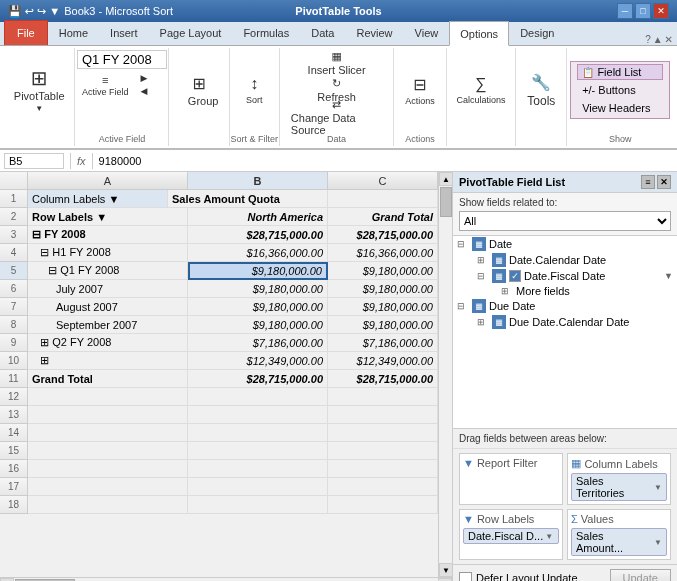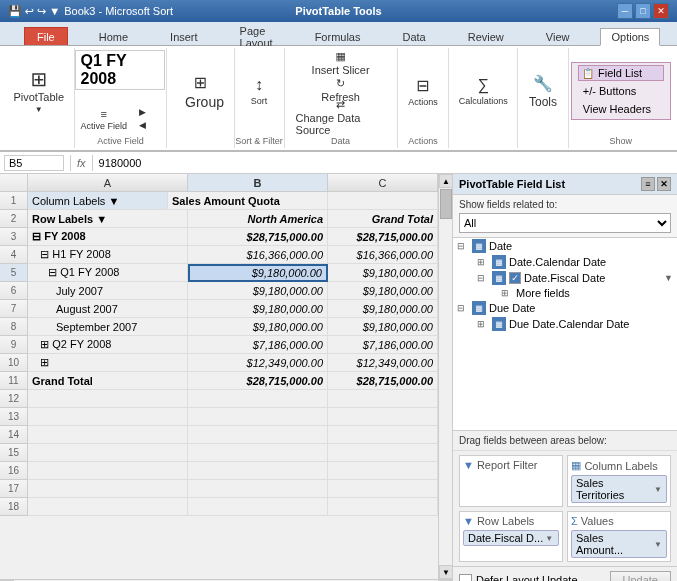--- a/index.html
+++ b/index.html
@@ -4,21 +4,21 @@
   <style>
     * { box-sizing: border-box; margin: 0; padding: 0; font-family: 'Segoe UI', Tahoma, Arial, sans-serif; font-size: 11px; }
     body { width: 677px; height: 581px; overflow: hidden; background: #f0f0f0; }
 
     
     .title-bar { background: linear-gradient(to bottom, #4a7db5, #2d5f9e); height: 22px; display: flex; align-items: center; justify-content: space-between; padding: 0 8px; color: white; font-size: 11px; }
     .title-bar-left { display: flex; align-items: center; gap: 4px; }
     .title-bar-controls { display: flex; gap: 2px; }
     .title-btn { width: 16px; height: 16px; background: #6a9fd8; border: 1px solid #3a6fa0; color: white; font-size: 9px; display: flex; align-items: center; justify-content: center; cursor: pointer; }
     .ribbon-tabs { display: flex; background: #dce6f0; height: 24px; align-items: flex-end; padding-left: 4px; border-bottom: 1px solid #aaa; }
-    .ribbon-tab { padding: 3px 10px; font-size: 11px; cursor: pointer; border: 1px solid transparent; border-bottom: none; background: transparent; color: #333; height: 18px; display: flex; align-items: center; margin-left: 20px; }
+    .ribbon-tab { padding: 3px 10px; font-size: 11px; cursor: pointer; border: 1px solid transparent; border-bottom: none; background: transparent; color: #333; height: 25px; display: flex; align-items: center; }
     .ribbon-tab.active { background: white; border-color: #aaa; border-bottom: 1px solid white; margin-bottom: -1px; z-index: 1; color: #333; }
     .ribbon-tab.file { background: #d94f3d; color: white; border-color: #c03a28; padding: 3px 12px; }
 
     .ribbon-content { display: flex; align-items: stretch; padding: 2px 4px; min-height: 70px; background: white; border-bottom: 2px solid #bbb; position: relative; }
     .ribbon-group { display: flex; flex-direction: column; align-items: center; padding: 2px 6px; border-right: 1px solid #ddd; min-width: 50px; position: relative; }
     .ribbon-group-label { font-size: 9px; color: #666; position: absolute; bottom: 2px; width: 100%; text-align: center; }
     .ribbon-group-items { display: flex; align-items: center; gap: 2px; padding-bottom: 14px; height: 100%; }
     .ribbon-btn { display: flex; flex-direction: column; align-items: center; justify-content: center; padding: 2px 6px; cursor: pointer; border: 1px solid transparent; border-radius: 2px; min-width: 36px; height: 56px; gap: 2px; font-size: 10px; color: #333; }
     .ribbon-btn-icon { font-size: 20px; line-height: 1; }
     .ribbon-btn-small { display: flex; flex-direction: column; align-items: center; justify-content: center; padding: 1px 4px; cursor: pointer; border: 1px solid transparent; border-radius: 2px; height: 26px; gap: 1px; font-size: 10px; color: #333; }
@@ -138,40 +138,40 @@
         <div class="ribbon-btn-icon">⊞</div>
         <span>PivotTable</span>
         <span style="font-size:8px;">▼</span>
       </div>
     </div>
     <div class="ribbon-group-label"></div>
   </div>
 
   <div class="ribbon-group">
     <div class="ribbon-group-items" style="flex-direction:column;align-items:flex-start;gap:1px;">
-      <div style="font-size:16px;border:1px solid #ccc;padding:1px 4px;background:white;width:90px;margin-bottom:15px;font-weight:bold;">Q1 FY 2008</div>
+      <div style="font-size:13px;border:1px solid #ccc;padding:1px 4px;background:white;width:90px;margin-bottom:2px;">Q1 FY 2008</div>
       <div style="display:flex;gap:2px;">
         <div class="ribbon-btn-small">
           <span>≡</span>
           <span style="font-size:9px;">Active Field</span>
         </div>
         <div style="display:flex;flex-direction:column;gap:1px;">
           <div class="ribbon-btn-small" style="height:12px;font-size:9px;">▶</div>
           <div class="ribbon-btn-small" style="height:12px;font-size:9px;">◀</div>
         </div>
       </div>
     </div>
     <div class="ribbon-group-label">Active Field</div>
   </div>
 
   <div class="ribbon-group">
     <div class="ribbon-group-items">
       <div class="ribbon-btn">
         <div style="font-size:16px;">⊞</div>
-        <span style="font-size:14px;margin-left:8px;">Group</span>
+        <span style="font-size:11px;margin-left:8px;">Group</span>
       </div>
     </div>
     <div class="ribbon-group-label"></div>
   </div>
 
   <div class="ribbon-group">
     <div class="ribbon-group-items">
       <div class="ribbon-btn">
         <div style="font-size:16px;">↕</div>
         <span style="font-size:9px;">Sort</span>

